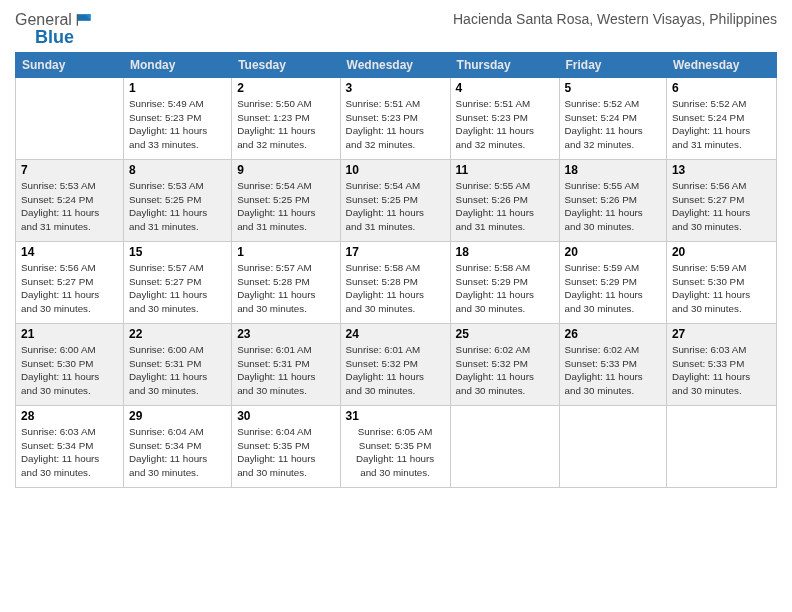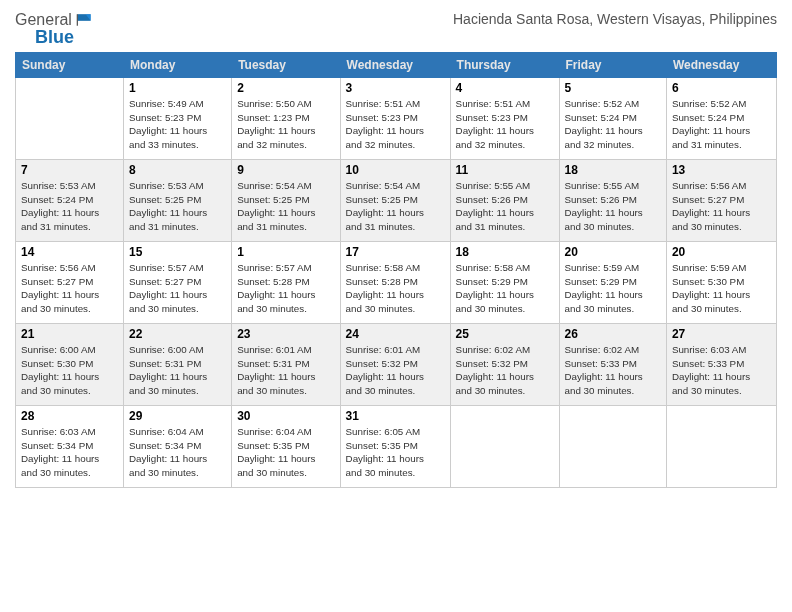--- a/index.html
+++ b/index.html
@@ -339,21 +339,21 @@
           </td>
           <td>
             <span class="day-num">30</span>
             <div class="day-info" style="white-space: pre-line;">Sunrise: 6:04 AM
 Sunset: 5:35 PM
 Daylight: 11 hours
 and 30 minutes.</div>
           </td>
           <td>
             <span class="day-num">31</span>
-            <div class="day-info" style="white-space: pre-line;">Sunrise: 6:05 AM
+            <div class="day-info" style="white-space: pre-line; text-align: center;">Sunrise: 6:05 AM
 Sunset: 5:35 PM
 Daylight: 11 hours
 and 30 minutes.</div>
           </td>
           <td class="empty-cell"></td>
           <td class="empty-cell"></td>
           <td class="empty-cell"></td>
         </tr>
       </tbody>
   </table>

